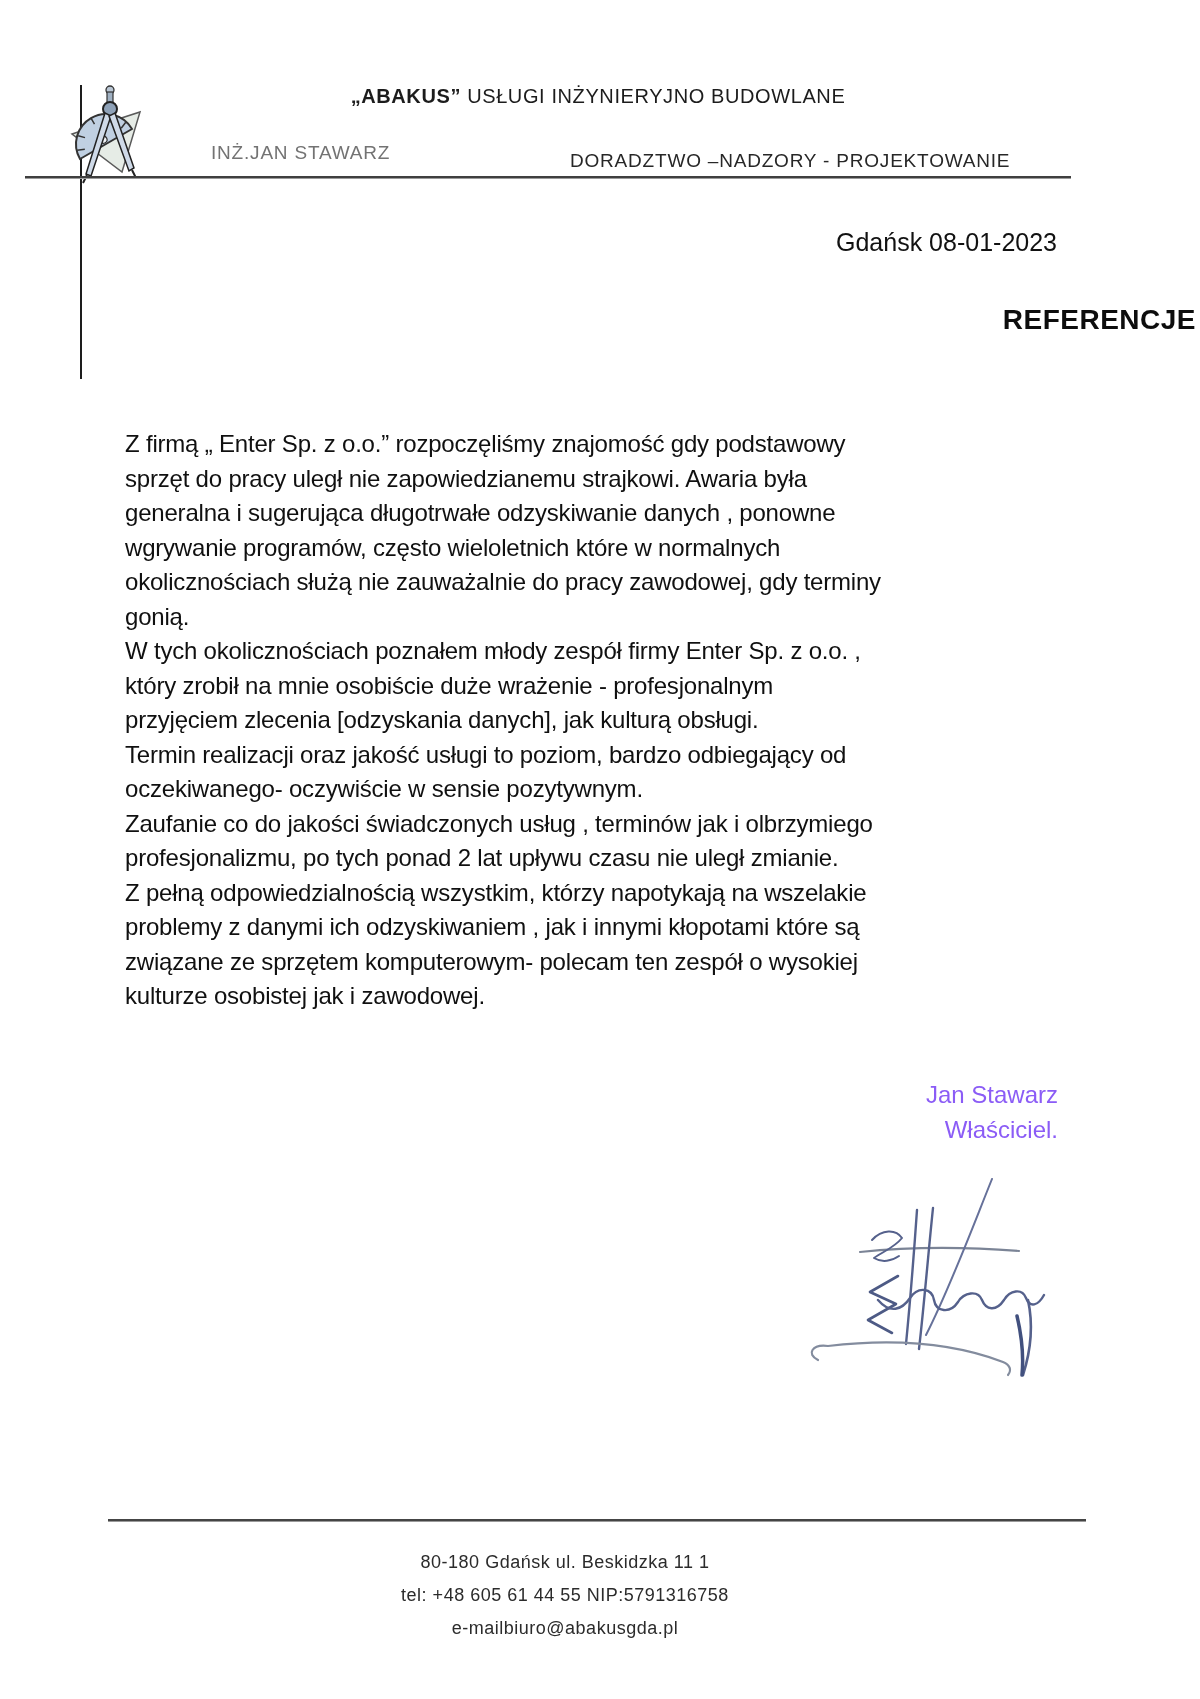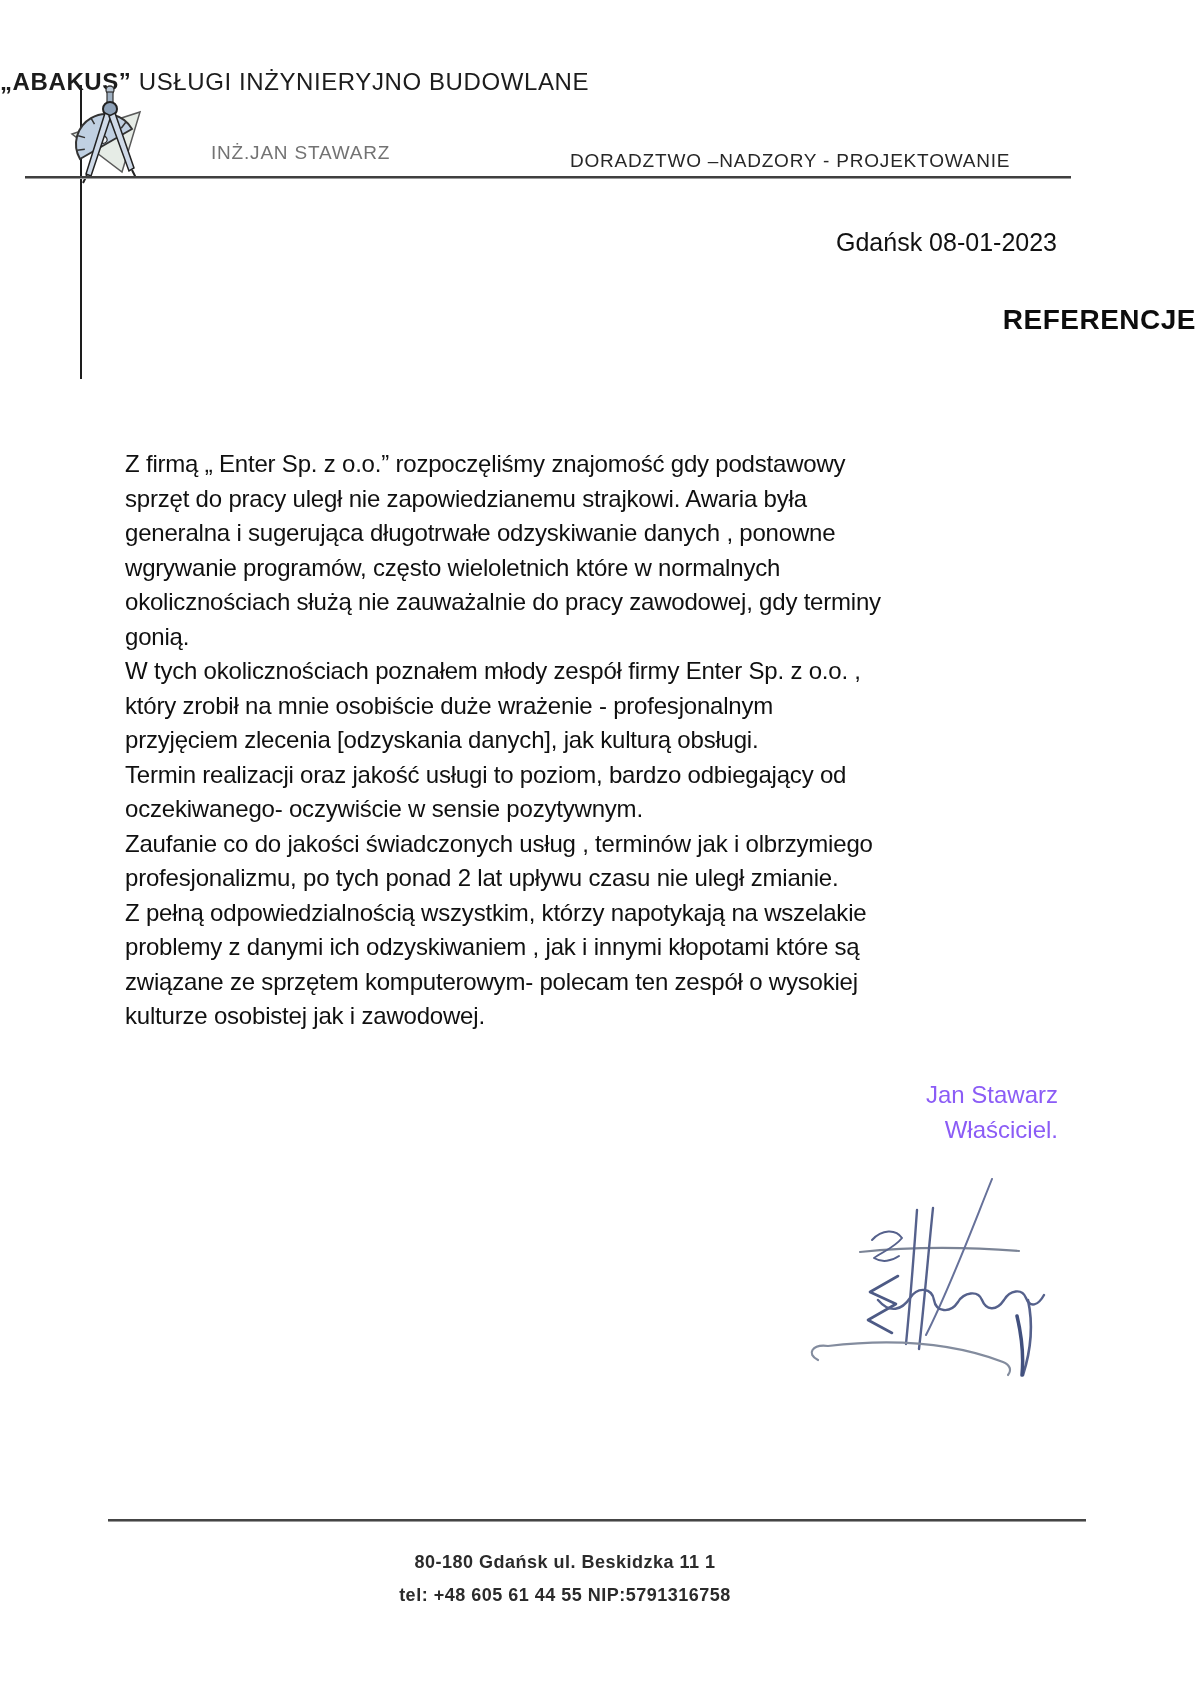--- a/index.html
+++ b/index.html
@@ -2,41 +2,41 @@
 <html><head>
 <meta charset="utf-8">
 <style>
   html,body{margin:0;padding:0;background:#888;}
   .page{
     position:relative;width:1200px;height:1699px;background:#ffffff;
     font-family:"Liberation Sans",sans-serif;color:#1a1a1a;overflow:hidden;
     margin:0 auto;
   }
   .company-line{
-    position:absolute;top:68px;left:0;width:1196px;text-align:left;
-    font-size:24px;letter-spacing:.6px;color:#1c1c1c;white-space:nowrap;
+    position:absolute;top:85px;left:0;width:1196px;text-align:center;
+    font-size:20px;letter-spacing:.6px;color:#1c1c1c;white-space:nowrap;
   }
   .company-line .bold{font-weight:bold;}
   .logo{position:absolute;left:70px;top:84px;}
   .vline{position:absolute;left:80px;top:85px;width:2px;height:294px;background:#1d1d1d;}
   .owner{position:absolute;left:211px;top:142px;font-size:19px;letter-spacing:.8px;color:#737373;white-space:nowrap;}
   .services{position:absolute;left:570px;top:150px;font-size:19px;letter-spacing:.8px;color:#272727;white-space:nowrap;}
   .hrule{position:absolute;left:25px;top:176px;width:1046px;height:2px;background:#3f3f3f;border-bottom:1px solid #9a9a9a;}
   .date{position:absolute;top:228px;right:143px;font-size:25px;color:#111;white-space:nowrap;}
   .title{position:absolute;top:304px;left:0;width:1196px;text-align:right;font-size:28px;font-weight:bold;letter-spacing:.5px;color:#0d0d0d;}
   .body-text{
     position:absolute;left:125px;top:427px;width:870px;
-    font-size:24px;line-height:34.5px;color:#101010;white-space:pre-line;letter-spacing:-0.2px;margin-top:20px;
+    font-size:24px;line-height:34.5px;color:#101010;white-space:pre-line;letter-spacing:-0.2px;
   }
   .signatory{position:absolute;top:1077px;right:142px;text-align:right;font-size:24px;line-height:35px;color:#8b5cf6;}
   .signature-svg{position:absolute;left:798px;top:1178px;}
   .footer-rule{position:absolute;left:108px;top:1519px;width:978px;height:2px;background:#454545;border-bottom:1px solid #9a9a9a;}
   .footer{
     position:absolute;left:0;top:1546px;width:1130px;text-align:center;
-    font-size:18px;line-height:33px;letter-spacing:.5px;color:#2b2b2b;font-weight:bold;
+    font-size:18px;line-height:33px;letter-spacing:.5px;color:#2b2b2b;
   }
 </style>
 </head>
 <body>
 
 <div class="page">
 
   <div class="company-line"><span class="bold">„ABAKUS”</span><span> USŁUGI INŻYNIERYJNO BUDOWLANE</span></div>
 
   <div class="vline"></div>
@@ -97,15 +97,16 @@
       <path d="M 230,122 C 235,145 233,172 225,197" stroke="#55618c" stroke-width="2.6"></path>
       <path d="M 20,182 C 8,176 14,166 30,168 C 90,161 150,163 205,184 C 212,187 214,192 210,197" stroke="#838c9e" stroke-width="2.2"></path>
       <path d="M 219,138 C 223,155 226,176 224,197" stroke="#41507e" stroke-width="3.5"></path>
     </g>
   </svg>
 
   <div class="footer-rule"></div>
   <div class="footer">
     <div>80-180 Gdańsk ul. Beskidzka 11 1</div>
     <div>tel: +48 605 61 44 55 NIP:5791316758</div>
+    <div>e-mailbiuro@abakusgda.pl</div>
   </div>
 
 </div>
 
 </body></html>

